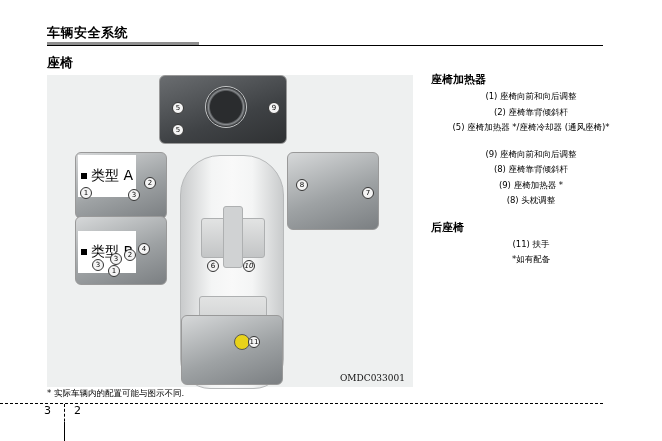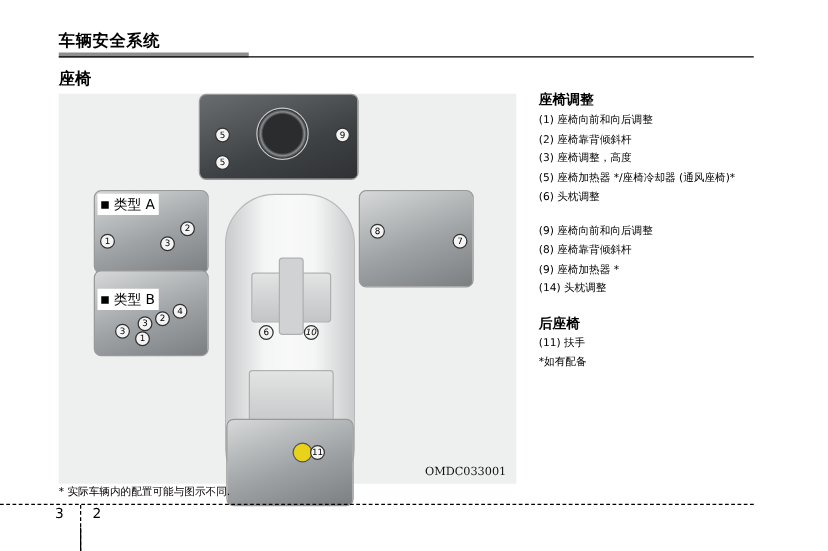--- a/index.html
+++ b/index.html
@@ -9,43 +9,43 @@
   .chapter-title { left:47px; top:24px; font-size:13px; font-weight:bold; letter-spacing:0.5px; }
   .chapter-bar { left:47px; top:42px; width:152px; height:4px; background:#8f8f8f; }
   .chapter-line { left:47px; top:45px; width:556px; height:1px; background:#000; }
   .section-title { left:47px; top:54px; font-size:13px; font-weight:bold; }
   .figure { left:47px; top:75px; width:366px; height:312px; background:#eef0f0; }
   .fig-code { right:8px; bottom:4px; font-family:"DejaVu Serif", serif; font-size:9px; color:#111; }
   .caption { left:47px; top:388px; font-size:8.5px; }
   .legend { left:431px; top:72px; width:200px; font-size:8.5px; line-height:15.5px; }
   .legend h3 { margin:0 0 2px 0; font-size:11px; font-weight:bold; line-height:15px; }
   .legend .group { margin-bottom:11px; }
-  .legend .item { white-space:nowrap; }
+  .legend .item { white-space:nowrap;text-align:center; }
   .legend .item.wrap { white-space:normal; padding-left:29px; text-indent:-29px; }
   .footer-line { left:0; top:403px; width:603px; height:0; border-top:1px dashed #000; }
   .page-left { left:44px; top:404px; font-size:11px; }
   .page-sep { left:64px; top:404px; width:0; height:37px; border-left:1px dashed #000; }
   .page-sep-solid { left:64px; top:422px; width:1px; height:19px; background:#000; }
   .page-right { left:74px; top:404px; font-size:11px; }
   
   .panel { position:absolute; border:1px solid #999; border-radius:6px; overflow:hidden; }
   .panel-dark { background:linear-gradient(160deg,#6a6d70,#3f4245 60%,#2f3133); }
   .panel-seat { background:linear-gradient(160deg,#d6d8d9,#9ea2a4 55%,#7b7f82); }
   .badge { position:absolute; width:10px; height:10px; border-radius:50%; background:#f4f4f4;
            border:1px solid #333; font-size:7px; line-height:10px; text-align:center; color:#000; }
-  .type-label { position:absolute; background:#fff; font-size:11px; padding:1px 3px; }
+  .type-label { position:absolute; background:#fff; font-size:14px; padding:12px 3px; }
   .type-label .sq { display:inline-block; width:6px; height:6px; background:#000; margin-right:4px; vertical-align:middle; }
   .car { position:absolute; left:133px; top:80px; width:102px; height:232px;
          background:linear-gradient(90deg,#c9cbcc,#f4f5f5 30%,#f9f9f9 50%,#f4f5f5 70%,#c9cbcc);
          border-radius:40px 40px 30px 30px; border:1px solid #b7b9ba; }
   .seat { position:absolute; background:linear-gradient(180deg,#e2e3e3,#c3c5c6); border:1px solid #aeb0b1; border-radius:3px; }
   .console { position:absolute; left:112px; top:0; width:126px; height:67px; }
   .dial { position:absolute; left:45px; top:10px; width:40px; height:40px; border-radius:50%;
           background:radial-gradient(circle,#2a2c2e 55%,#8a8d90 62%,#2a2c2e 70%); border:1px solid #c5c7c8; }
-  .armrest { position:absolute; left:134px; top:240px; width:100px; height:68px;margin-top:20px; }
+  .armrest { position:absolute; left:134px; top:240px; width:100px; height:68px; }
   .arm-yellow { position:absolute; left:52px; top:18px; width:14px; height:14px; border-radius:50%; background:#e8d21a; border:1px solid #555; }
 </style>
 </head>
 <body>
 
 <div class="abs chapter-title">车辆安全系统</div>
 <div class="abs chapter-bar"></div>
 <div class="abs chapter-line"></div>
 <div class="abs section-title">座椅</div>
 
@@ -93,32 +93,30 @@
     <div class="badge" style="left:66px;top:20px;">11</div>
   </div>
 
   <div class="abs fig-code">OMDC033001</div>
 </div>
 
 <div class="abs caption">* 实际车辆内的配置可能与图示不同.</div>
 
 <div class="abs legend">
   <div class="group">
-    <h3>座椅调整</h3>
+    <h3>座椅加热器</h3>
     <div class="item">(1) 座椅向前和向后调整</div>
     <div class="item">(2) 座椅靠背倾斜杆</div>
-    <div class="item">(3) 座椅调整，高度</div>
     <div class="item wrap">(5) 座椅加热器 */座椅冷却器 (通风座椅)*</div>
-    <div class="item">(6) 头枕调整</div>
   </div>
   <div class="group">
     <div class="item">(9) 座椅向前和向后调整</div>
     <div class="item">(8) 座椅靠背倾斜杆</div>
     <div class="item">(9) 座椅加热器 *</div>
-    <div class="item">(14) 头枕调整</div>
+    <div class="item">(8) 头枕调整</div>
   </div>
   <div class="group">
     <h3>后座椅</h3>
     <div class="item">(11) 扶手</div>
     <div class="item">*如有配备</div>
   </div>
 </div>
 
 <div class="abs footer-line"></div>
 <div class="abs page-left">3</div>

